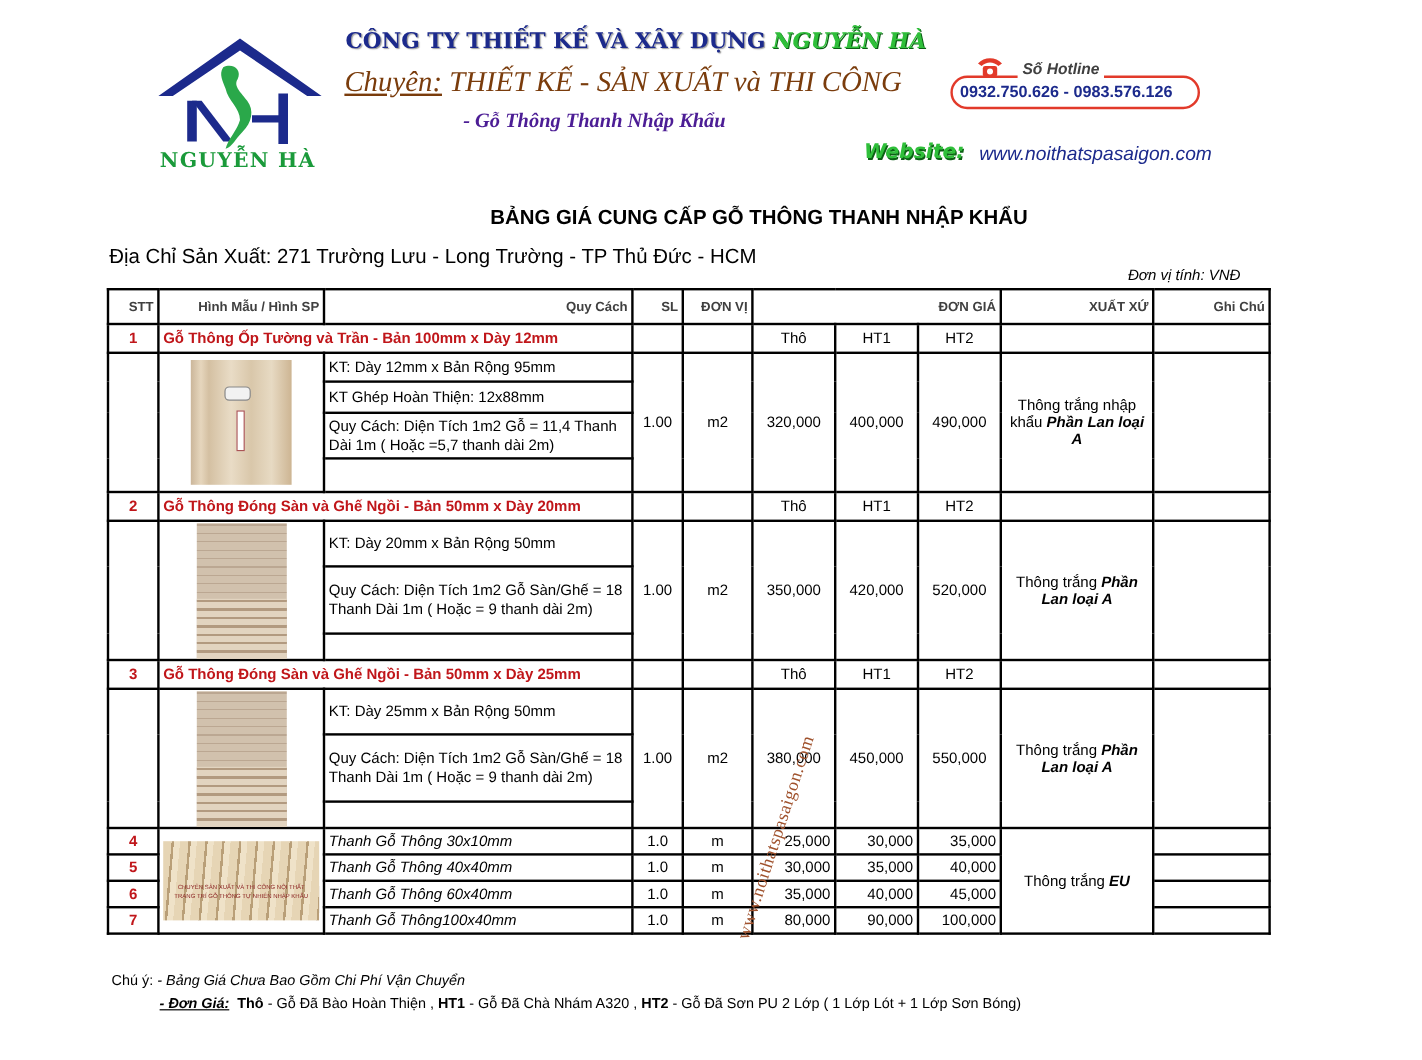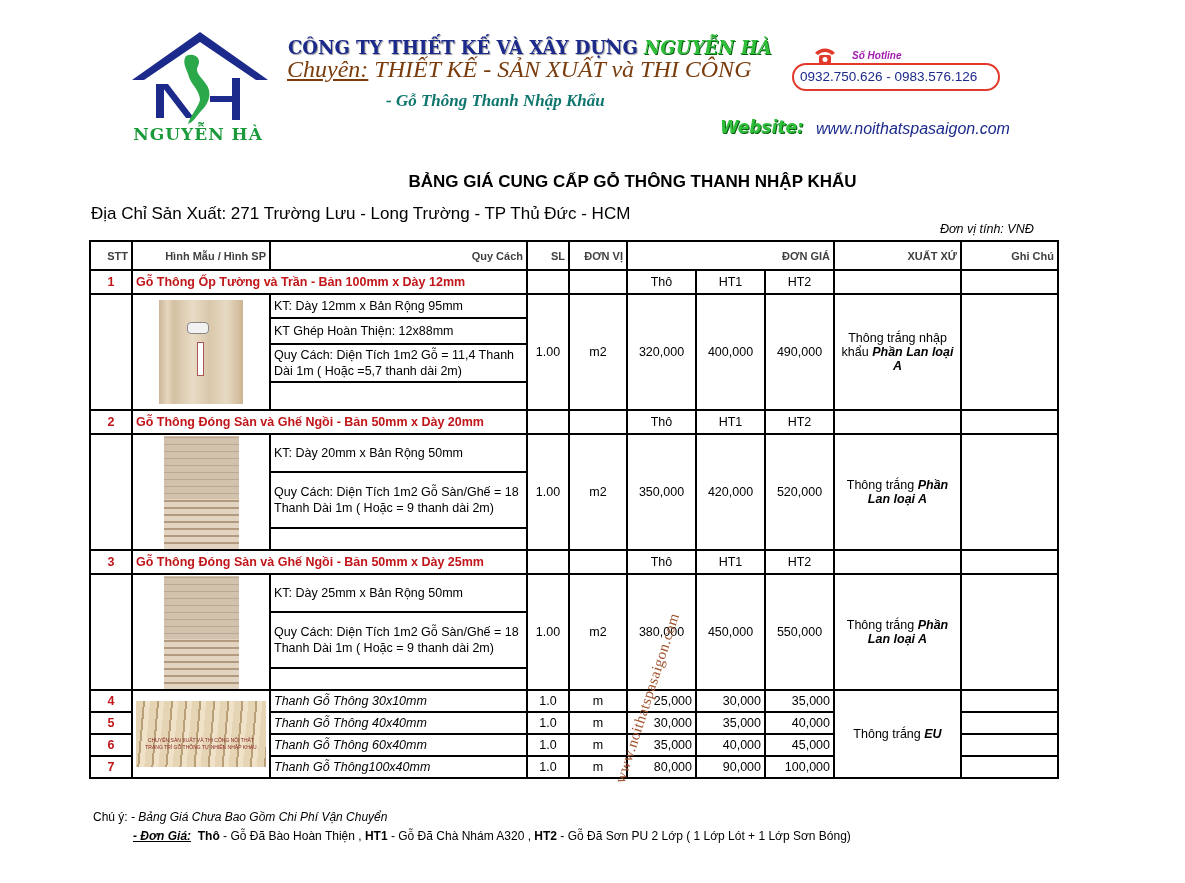--- a/index.html
+++ b/index.html
@@ -1,29 +1,29 @@
 <!DOCTYPE html>
 <html><head>
 <meta charset="utf-8">
 <style>
   html,body{margin:0;padding:0;background:#fff;}
   body{width:1185px;height:883px;position:relative;overflow:hidden;font-family:"Liberation Sans",sans-serif;color:#000;}
   .abs{position:absolute;}
   
   .logo{left:128px;top:28px;width:145px;height:120px;}
   .logo-text{left:128px;top:124px;width:140px;text-align:center;font-family:"DejaVu Serif",serif;font-weight:bold;font-size:17px;color:#1a9a3a;letter-spacing:1px;}
-  .company{left:288px;top:24px;font-family:"DejaVu Serif",serif;font-weight:bold;font-size:18px;color:#1c2a8c;text-shadow:1px 1px 1px #999;white-space:nowrap;margin-top:13px;}
+  .company{left:288px;top:24px;font-family:"DejaVu Serif",serif;font-weight:bold;font-size:18px;color:#1c2a8c;text-shadow:1px 1px 1px #999;white-space:nowrap;}
   .company .brand{color:#2fbf3a;font-style:italic;margin-left:6px;text-shadow:1px 1px 0 #0b5f14;}
   .specialty{left:287px;top:56px;font-family:"Liberation Serif",serif;font-style:italic;font-size:24px;color:#7a3c0c;white-space:nowrap;}
   .specialty .lbl{text-decoration:underline;}
-  .bullets{left:386px;top:90px;font-family:"Liberation Serif",serif;font-style:italic;font-weight:bold;font-size:17px;color:#0f766e;line-height:21px;}
+  .bullets{left:386px;top:90px;font-family:"Liberation Serif",serif;font-style:italic;font-weight:bold;font-size:17px;color:#4c1d95;line-height:21px;}
   .hotline{left:792px;top:47px;width:206px;height:42px;}
   .hot-box{position:absolute;left:0;top:16px;width:204px;height:24px;border:2px solid #e23a2a;border-radius:14px;}
-  .hot-title{position:absolute;left:56px;top:3px;font-style:italic;font-weight:bold;font-size:10px;color:#a21caf;background:#fff;padding:0 4px;}
-  .hot-phone{position:absolute;left:8px;top:22px;font-weight:normal;font-size:13.5px;color:#1c2a8c;white-space:nowrap;}
+  .hot-title{position:absolute;left:56px;top:3px;font-style:italic;font-weight:bold;font-size:13px;color:#404040;background:#fff;padding:0 4px;}
+  .hot-phone{position:absolute;left:8px;top:22px;font-weight:bold;font-size:13.5px;color:#1c2a8c;white-space:nowrap;}
   .phone-icon{position:absolute;left:22px;top:0;width:22px;height:18px;}
   .website-lbl{left:720px;top:117px;font-family:"DejaVu Sans",sans-serif;font-weight:bold;font-style:italic;font-size:17px;color:#2fbf3a;text-shadow:1px 1px 0 #0b5f14;}
   .website-url{left:816px;top:120px;font-style:italic;font-size:16px;color:#1c2a8c;}
   .title{left:0;width:1185px;top:172px;text-align:center;font-weight:bold;font-size:17px;padding-left:40px;}
   .address{left:91px;top:204px;font-weight:normal;font-size:17px;}
   .unit{left:940px;top:222px;font-style:italic;font-size:12.5px;}
   
   table.pt{position:absolute;left:89px;top:240px;border-collapse:collapse;table-layout:fixed;}
   table.pt td{border:2px solid #000;font-size:12.5px;padding:0 3px;vertical-align:middle;}
   table.pt tr.hdr td{height:27px;text-align:right;font-weight:bold;color:#404040;font-size:11px;}

